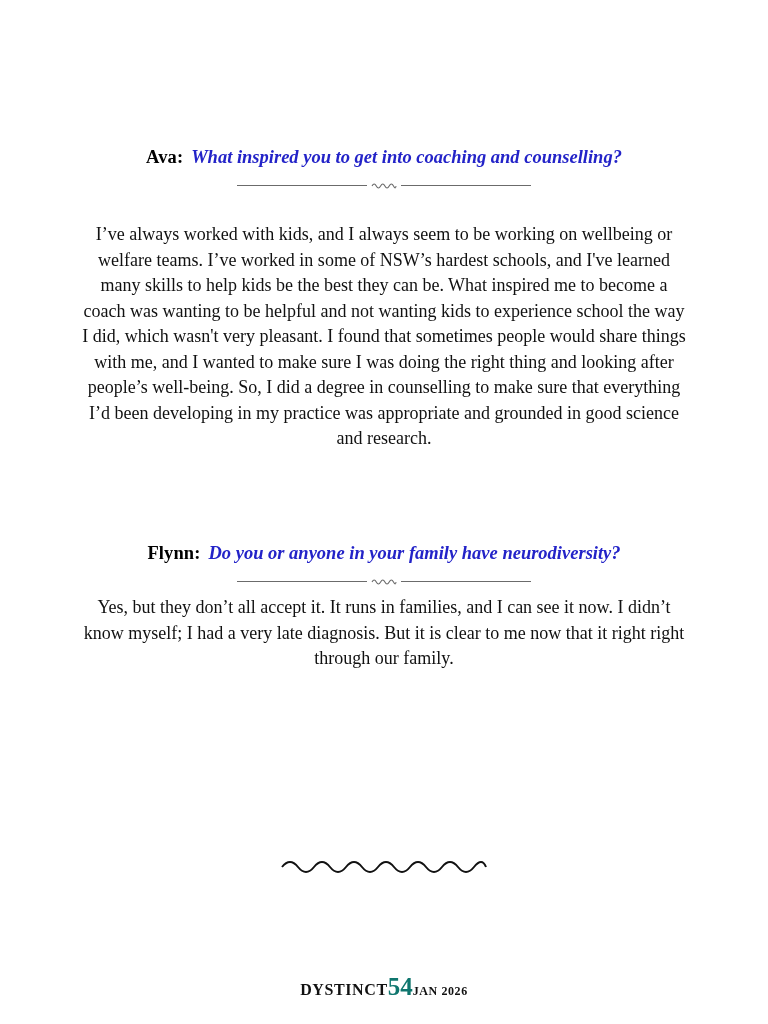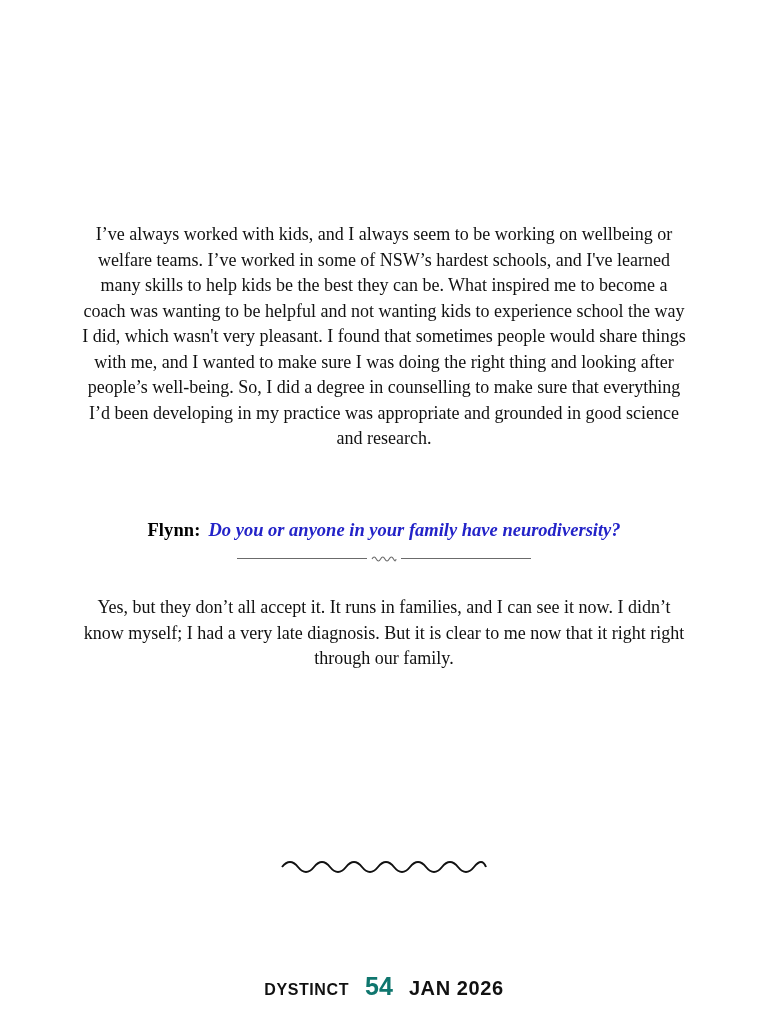--- a/index.html
+++ b/index.html
@@ -104,50 +104,64 @@
 
   
   .footer {
     position: absolute;
     left: 0;
     right: 0;
     bottom: 23px;
     display: flex;
     align-items: baseline;
     justify-content: center;
-    gap: 16px;
-    font-family: Liberation Sans, sans-serif;
+    gap: 0;
+    font-family: Liberation Serif, serif;
   }
   .footer .brand {
     font-size: 16px;
     font-weight: bold;
     letter-spacing: 0.6px;
     color: #111111;
   }
   .footer .pagenum {
     font-size: 25px;
     font-weight: bold;
     color: #0f766e;
   }
   .footer .issue {
-    font-size: 20px;
+    font-size: 12px;
     font-weight: bold;
     letter-spacing: 0.6px;
     color: #111111;
   }
 </style>
 </head>
 <body>
 
 <div class="page">
 
+  <div class="qa-block" style="top:146px;">
+    <div class="qa-line">
+      <span class="speaker">Ava:</span><span class="question">What inspired you to get into coaching and counselling?</span>
+    </div>
+    <div class="divider">
+      <span class="rule"></span>
+      <span class="squig">
+        <svg width="26" height="10" viewBox="0 0 26 10" xmlns="http://www.w3.org/2000/svg">
+          <path d="M1 6 Q3.2 2 5.3 6 T9.6 6 T13.9 6 T18.2 6 T22.5 6 T25 6" fill="none" stroke="#6b6b6b" stroke-width="1.1"></path>
+        </svg>
+      </span>
+      <span class="rule"></span>
+    </div>
+  </div>
 
   <div class="answer" style="top:222px;">I’ve always worked with kids, and I always seem to be working on wellbeing or welfare teams. I’ve worked in some of NSW’s hardest schools, and I've learned many skills to help kids be the best they can be. What inspired me to become a coach was wanting to be helpful and not wanting kids to experience school the way I did, which wasn't very pleasant. I found that sometimes people would share things with me, and I wanted to make sure I was doing the right thing and looking after people’s well-being. So, I did a degree in counselling to make sure that everything I’d been developing in my practice was appropriate and grounded in good science and research.</div>
 
-  <div class="qa-block" style="top:519px;">
+  <div class="qa-block" style="top:542px;">
     <div class="qa-line">
       <span class="speaker">Flynn:</span><span class="question">Do you or anyone in your family have neurodiversity?</span>
     </div>
     <div class="divider">
       <span class="rule"></span>
       <span class="squig">
         <svg width="26" height="10" viewBox="0 0 26 10" xmlns="http://www.w3.org/2000/svg">
           <path d="M1 6 Q3.2 2 5.3 6 T9.6 6 T13.9 6 T18.2 6 T22.5 6 T25 6" fill="none" stroke="#6b6b6b" stroke-width="1.1"></path>
         </svg>
       </span>

